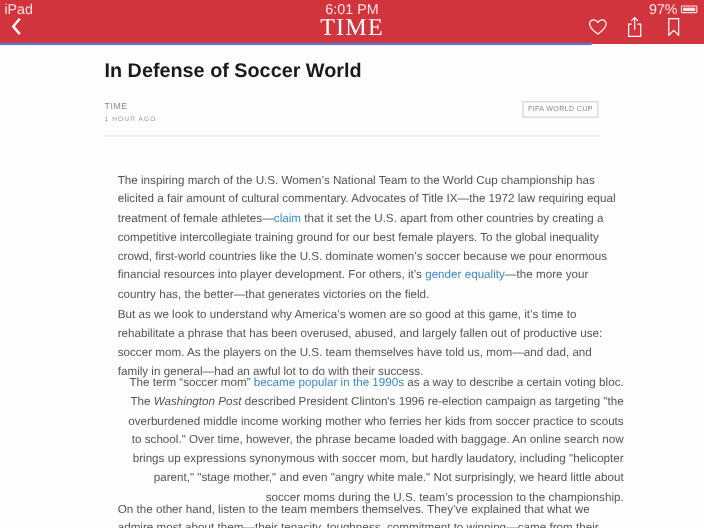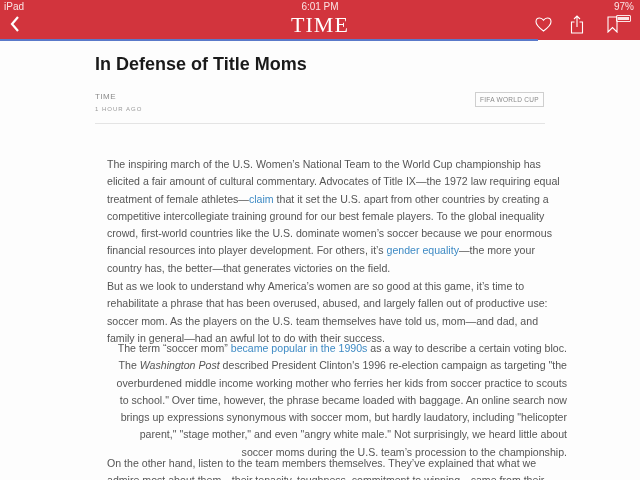--- a/index.html
+++ b/index.html
@@ -6,24 +6,24 @@
   body {
     width: 640px; height: 480px; overflow: hidden;
     background: #fdfdfd;
     font-family: "Liberation Sans", sans-serif;
     position: relative;
   }
   .topbar {
     position: absolute; left: 0; top: 0; width: 640px; height: 40px;
     background: #d2343d; color: #fff;
   }
-  .status { position: absolute; top: 1px; font-size: 10px; color: #fbe4e5; }
+  .status { position: absolute; top: 1px; font-size: 13px; color: #fbe4e5; }
   .status.left { left: 4px; }
   .status.center { left: 0; right: 0; text-align: center; }
-  .status.right { right: 6px; display: flex; align-items: center; gap: 3px; flex-direction: column; }
+  .status.right { right: 6px; display: flex; align-items: center; gap: 3px; }
   .battery { width: 13px; height: 5px; border: 1px solid #fbe4e5; border-radius: 1px; position: relative; }
   .battery::after { content: ""; position: absolute; left: 1px; top: 1px; right: 1px; bottom: 1px; background: #fbe4e5; }
   .logo {
     position: absolute; left: 0; right: 0; top: 12px; text-align: center;
     font-family: "Liberation Serif", serif; font-size: 22px; letter-spacing: 1px; color: #fff;
   }
   .icon-btn { position: absolute; top: 14px; width: 18px; height: 20px; display: flex; align-items: center; justify-content: center; }
   .back { left: 6px; }
   .heart { left: 534px; }
   .share { left: 568px; }
@@ -81,21 +81,21 @@
       </svg>
   </div>
   <div class="icon-btn bookmark">
     <svg width="11" height="17" viewBox="0 0 11 17">
         <path d="M1 1 H10 V16 L5.5 11.5 L1 16 Z" stroke="#fff" stroke-width="1.1" fill="none"></path>
       </svg>
   </div>
 </div>
 <div class="progress"></div>
 
-<h1 class="article headline">In Defense of Title Moms</h1>
+<h1 class="article headline">In Defense of Soccer World</h1>
 
 <div class="meta">
   <div class="source">TIME</div>
   <div class="time">1 HOUR AGO</div>
   <div class="tag">FIFA WORLD CUP</div>
 </div>
 <div class="divider"></div>
 
 <p class="para p1"><span>The inspiring march of the U.S. Women’s National Team to the World Cup championship has elicited a fair amount of cultural commentary. Advocates of Title IX—the 1972 law requiring equal treatment of female athletes—</span><a>claim</a><span> that it set the U.S. apart from other countries by creating a competitive intercollegiate training ground for our best female players. To the global inequality crowd, first-world countries like the U.S. dominate women’s soccer because we pour enormous financial resources into player development. For others, it’s </span><a>gender equality</a><span>—the more your country has, the better—that generates victories on the field.</span></p>
 

